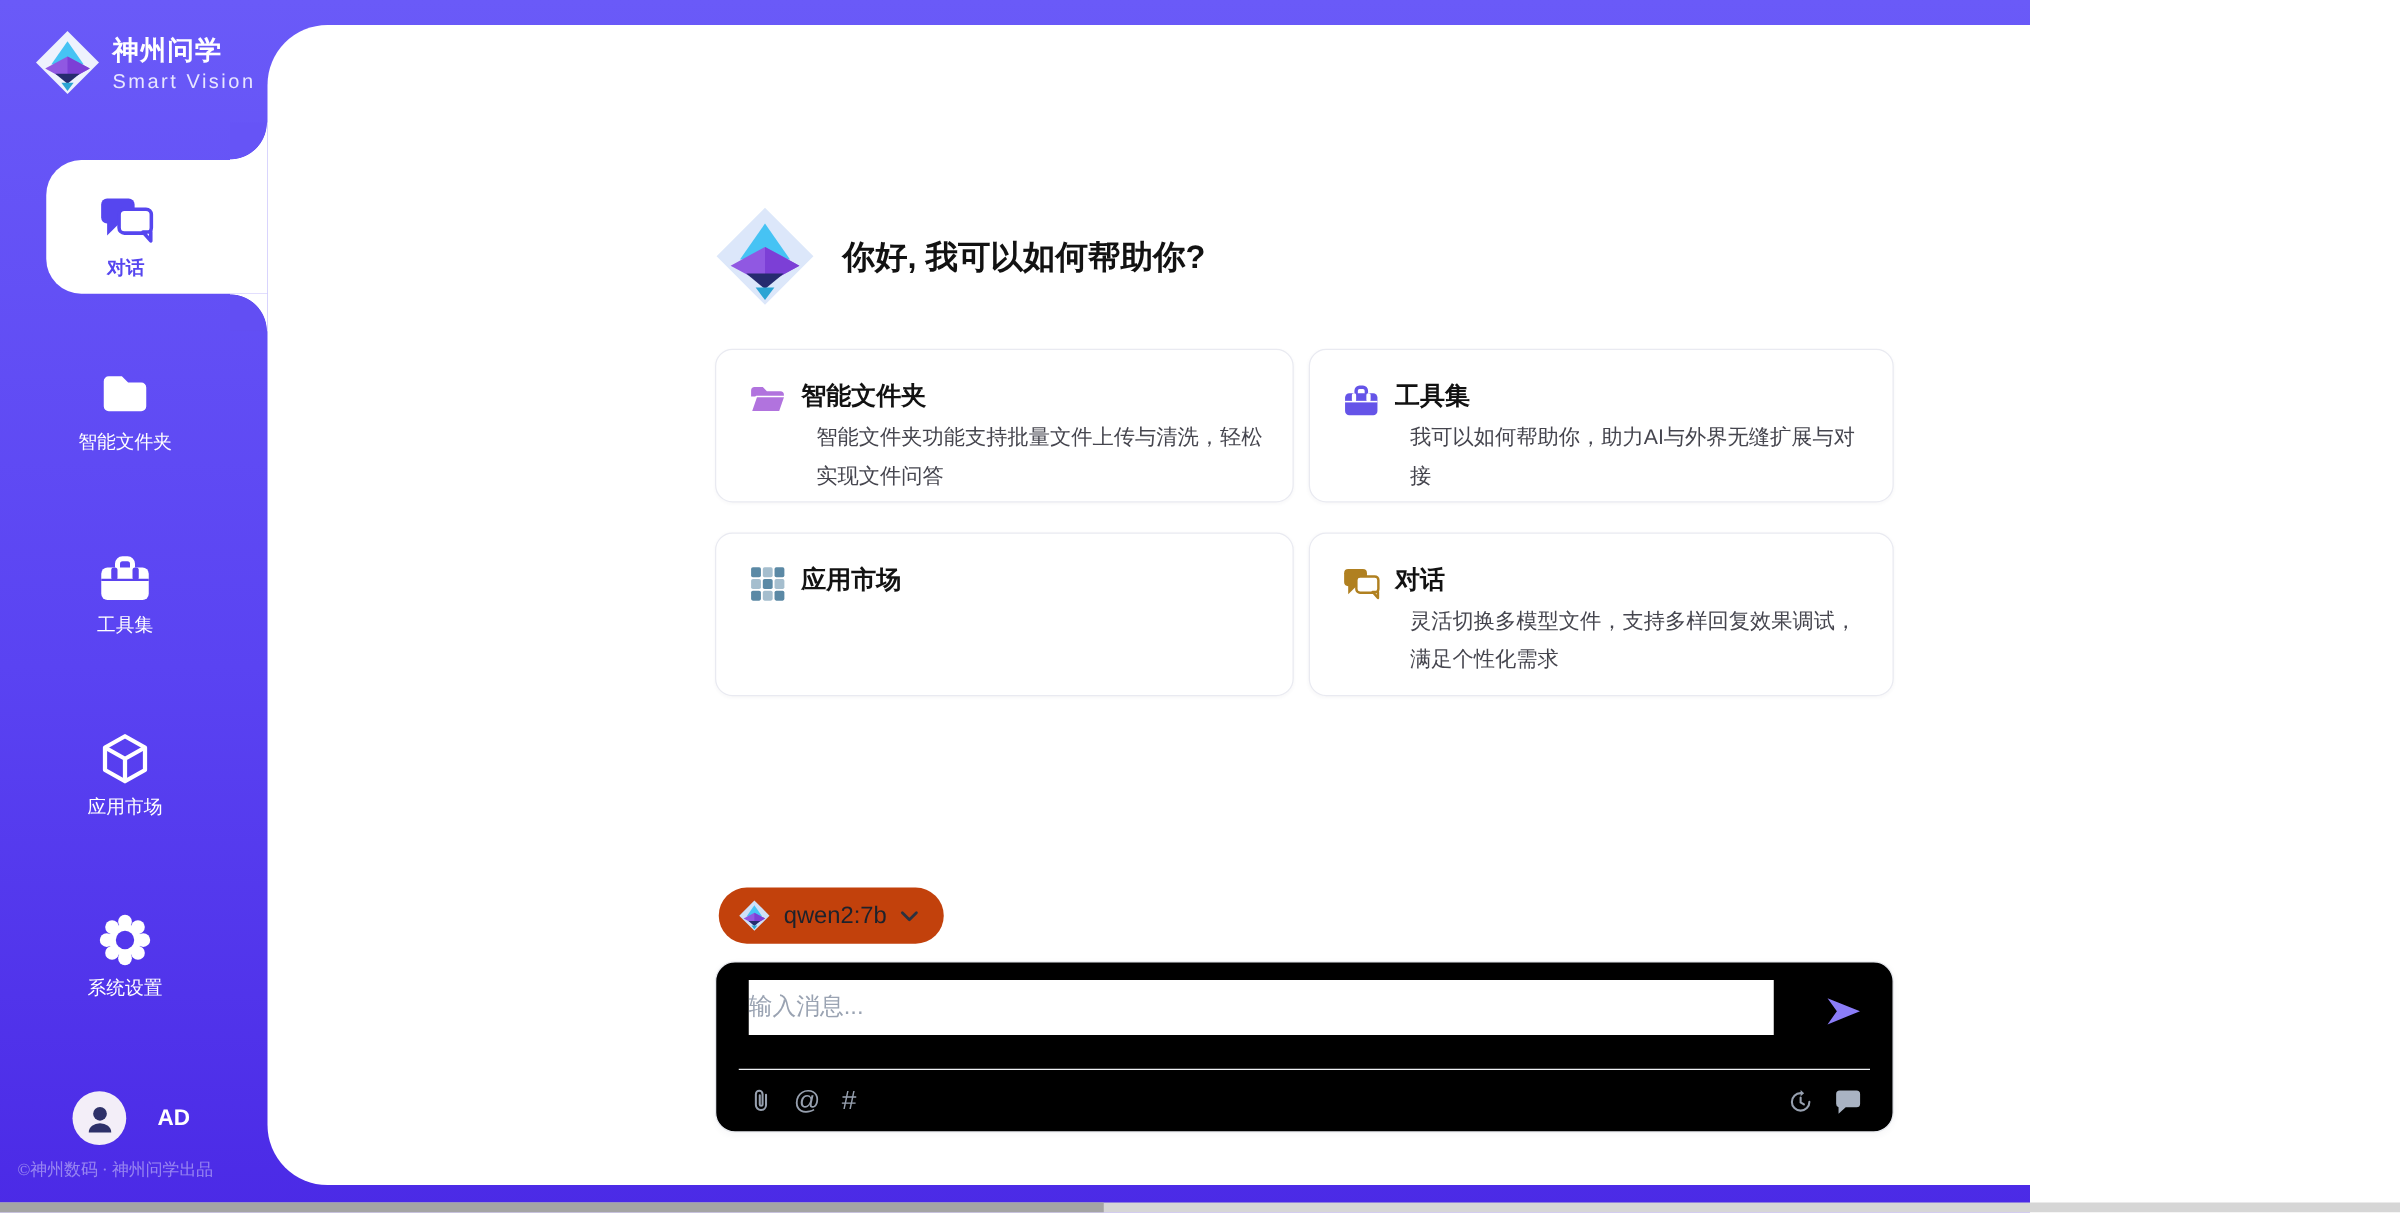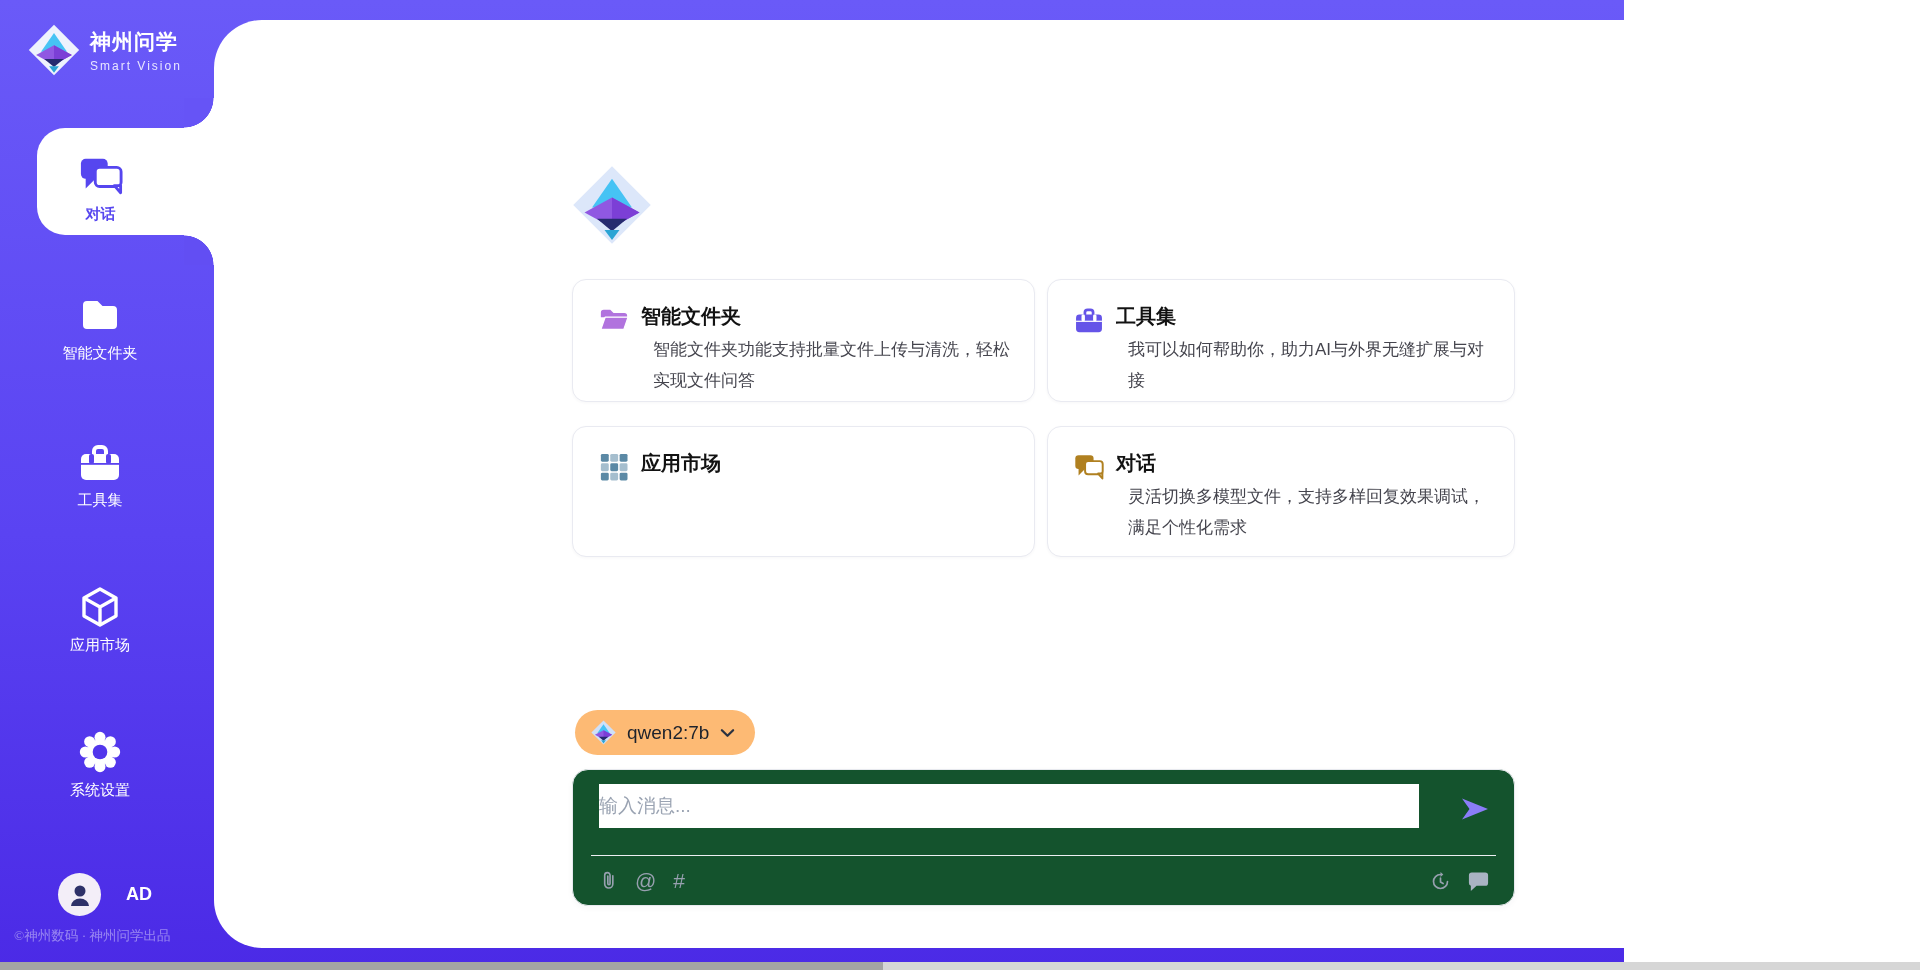--- a/index.html
+++ b/index.html
@@ -12,21 +12,21 @@
   
   .panel { position:absolute; left:214px; top:20px; width:1684px; height:928px;
            background:#ffffff; border-radius:48px; }
 
   
   .sidebar { position:absolute; left:0; top:0; width:214px; height:970px; }
 
   .logo { position:absolute; left:28px; top:24px; display:flex; align-items:center; gap:10px; }
   .logo svg { width:52px; height:52px; }
   .logo-name { color:#fff; font-size:21px; font-weight:700; letter-spacing:1px; }
-  .logo-sub  { color:#e8e6ff; font-size:12px; letter-spacing:2px; margin-top:3px; }
+  .logo-sub  { color:#e8e6ff; font-size:16px; letter-spacing:2px; margin-top:3px; }
 
   .nav-item { position:absolute; left:0; width:200px; display:flex; flex-direction:column;
               align-items:center; cursor:pointer; }
   .nav-item svg { width:44px; height:44px; }
   .nav-label { margin-top:7px; font-size:15px; color:#ffffff; }
 
   .nav-item.active { left:37px; width:177px; height:107px; background:#ffffff;
                      border-radius:28px 0 0 28px; padding:26px 50px 0 0; }
   .nav-item.active .nav-label { color:#5646ef; font-weight:600; }
   .nav-item.active::before, .nav-item.active::after {
@@ -59,27 +59,27 @@
   .card { position:relative; background:#fff; border:1px solid #e9eaf1; border-radius:14px;
           box-shadow:0 1px 3px rgba(40,40,80,.04); cursor:pointer; }
   .card-icon { position:absolute; left:26px; top:25px; width:30px; height:30px; }
   .card-icon svg { width:30px; height:30px; }
   .card h2 { position:absolute; left:68px; top:23px; font-size:20px; font-weight:700; color:#121212; }
   .card p  { position:absolute; left:68px; top:54px; right:22px; font-size:17px;
              line-height:1.85; color:#45454e;margin-left:12px; }
   .card { --cut:#ffffff; }
 
   .model-pill { position:absolute; left:361px; top:690px; height:45px; display:inline-flex;
-                align-items:center; gap:11px; padding:0 20px 0 16px; background:#fdba74;
+                align-items:center; gap:11px; padding:0 20px 0 16px; background:#c2410c;
                 border-radius:23px; cursor:pointer; }
   .model-pill svg.mini { width:25px; height:25px; }
   .model-name { font-size:19px; color:#1d222c; }
 
   .composer { position:absolute; left:358px; top:749px; width:943px; height:137px;
-              background:#14532d; border:1px solid #e7e9ee; border-radius:16px;
+              background:#000000; border:1px solid #e7e9ee; border-radius:16px;
               box-shadow:0 2px 6px rgba(40,40,80,.04); }
   .composer input { position:absolute; left:26px; top:14px; width:820px; height:44px;
               border:none; outline:none; font-size:19px; color:#333;
               font-family:"Liberation Sans","DejaVu Sans",sans-serif; }
   .composer input::placeholder { color:#9aa3b2; }
   .send-btn { position:absolute; right:24px; top:25px; width:30px; height:28px; cursor:pointer; }
   .composer .divider { position:absolute; left:18px; right:18px; top:85px; height:1px;
               background:#edeff3; }
   .tools-left { position:absolute; left:26px; bottom:13px; display:flex; align-items:center; gap:17px; }
   .tools-right{ position:absolute; right:24px; bottom:13px; display:flex; align-items:center; gap:16px; }
@@ -188,20 +188,21 @@
 
     <div class="greeting">
       <svg viewBox="0 0 64 64">
         <polygon points="32,1 63,32 32,63 1,32" fill="#dce7fa"></polygon>
         <polygon points="32,11 48,34 16,34" fill="#46c3f4"></polygon>
         <polygon points="32,26 54,38 32,50 10,38" fill="#9058e2"></polygon>
         <polygon points="32,26 54,38 32,50" fill="#7c3fd6"></polygon>
         <polygon points="20,43 44,43 32,53" fill="#262b6f"></polygon>
         <polygon points="26,52 38,52 32,60" fill="#2ba4d4"></polygon>
       </svg>
+      <h1>你好, 我可以如何帮助你?</h1>
     </div>
 
     <div class="cards">
 
       <div class="card">
         <span class="card-icon">
           <svg viewBox="0 0 32 28">
             <path d="M2,6 a3,3 0 0 1 3,-3 h7 l3.5,3.5 H27 a3,3 0 0 1 3,3 V11 H2 Z" fill="#b173de"></path>
             <path d="M2,24 6.5,11 H31 L26.5,24 Z" fill="#b173de" stroke="#ffffff" stroke-width="1.4" stroke-linejoin="round"></path>
           </svg>

